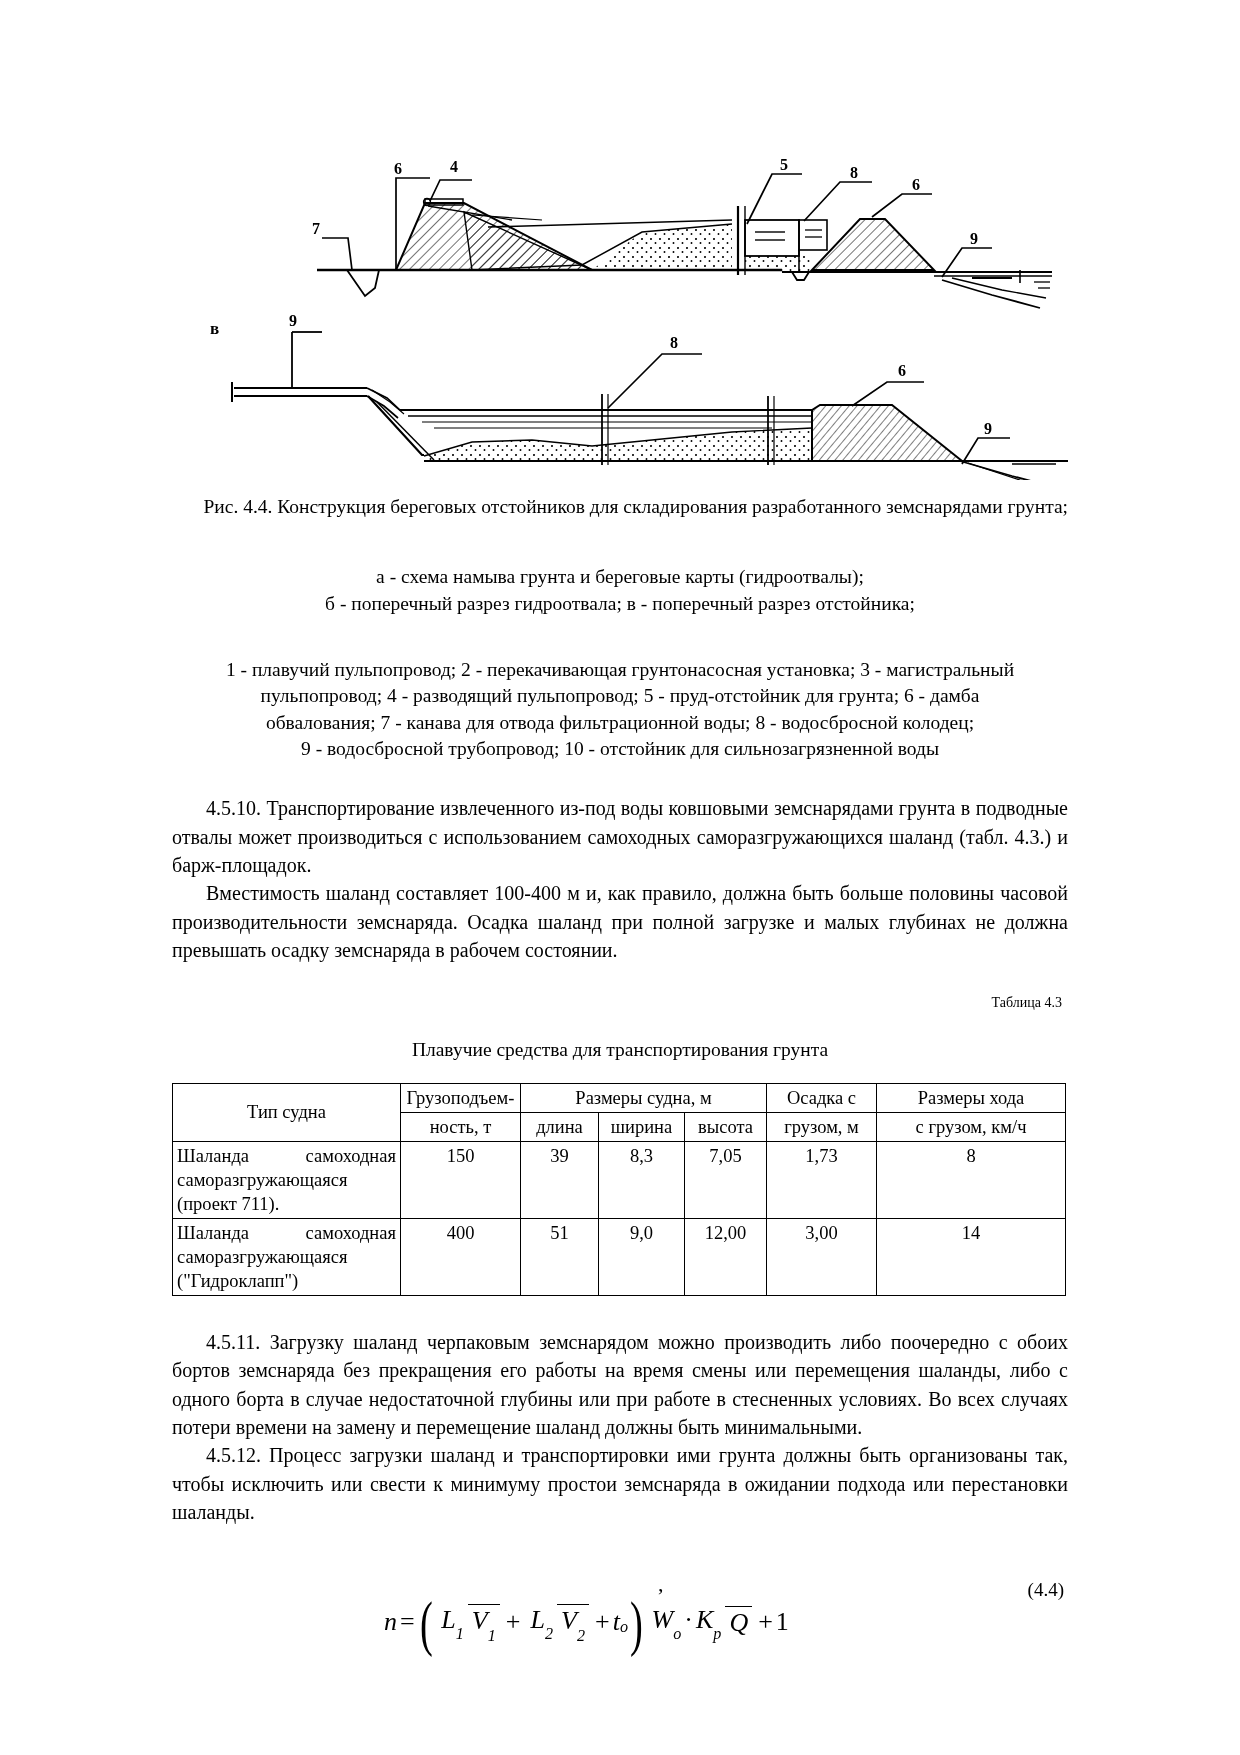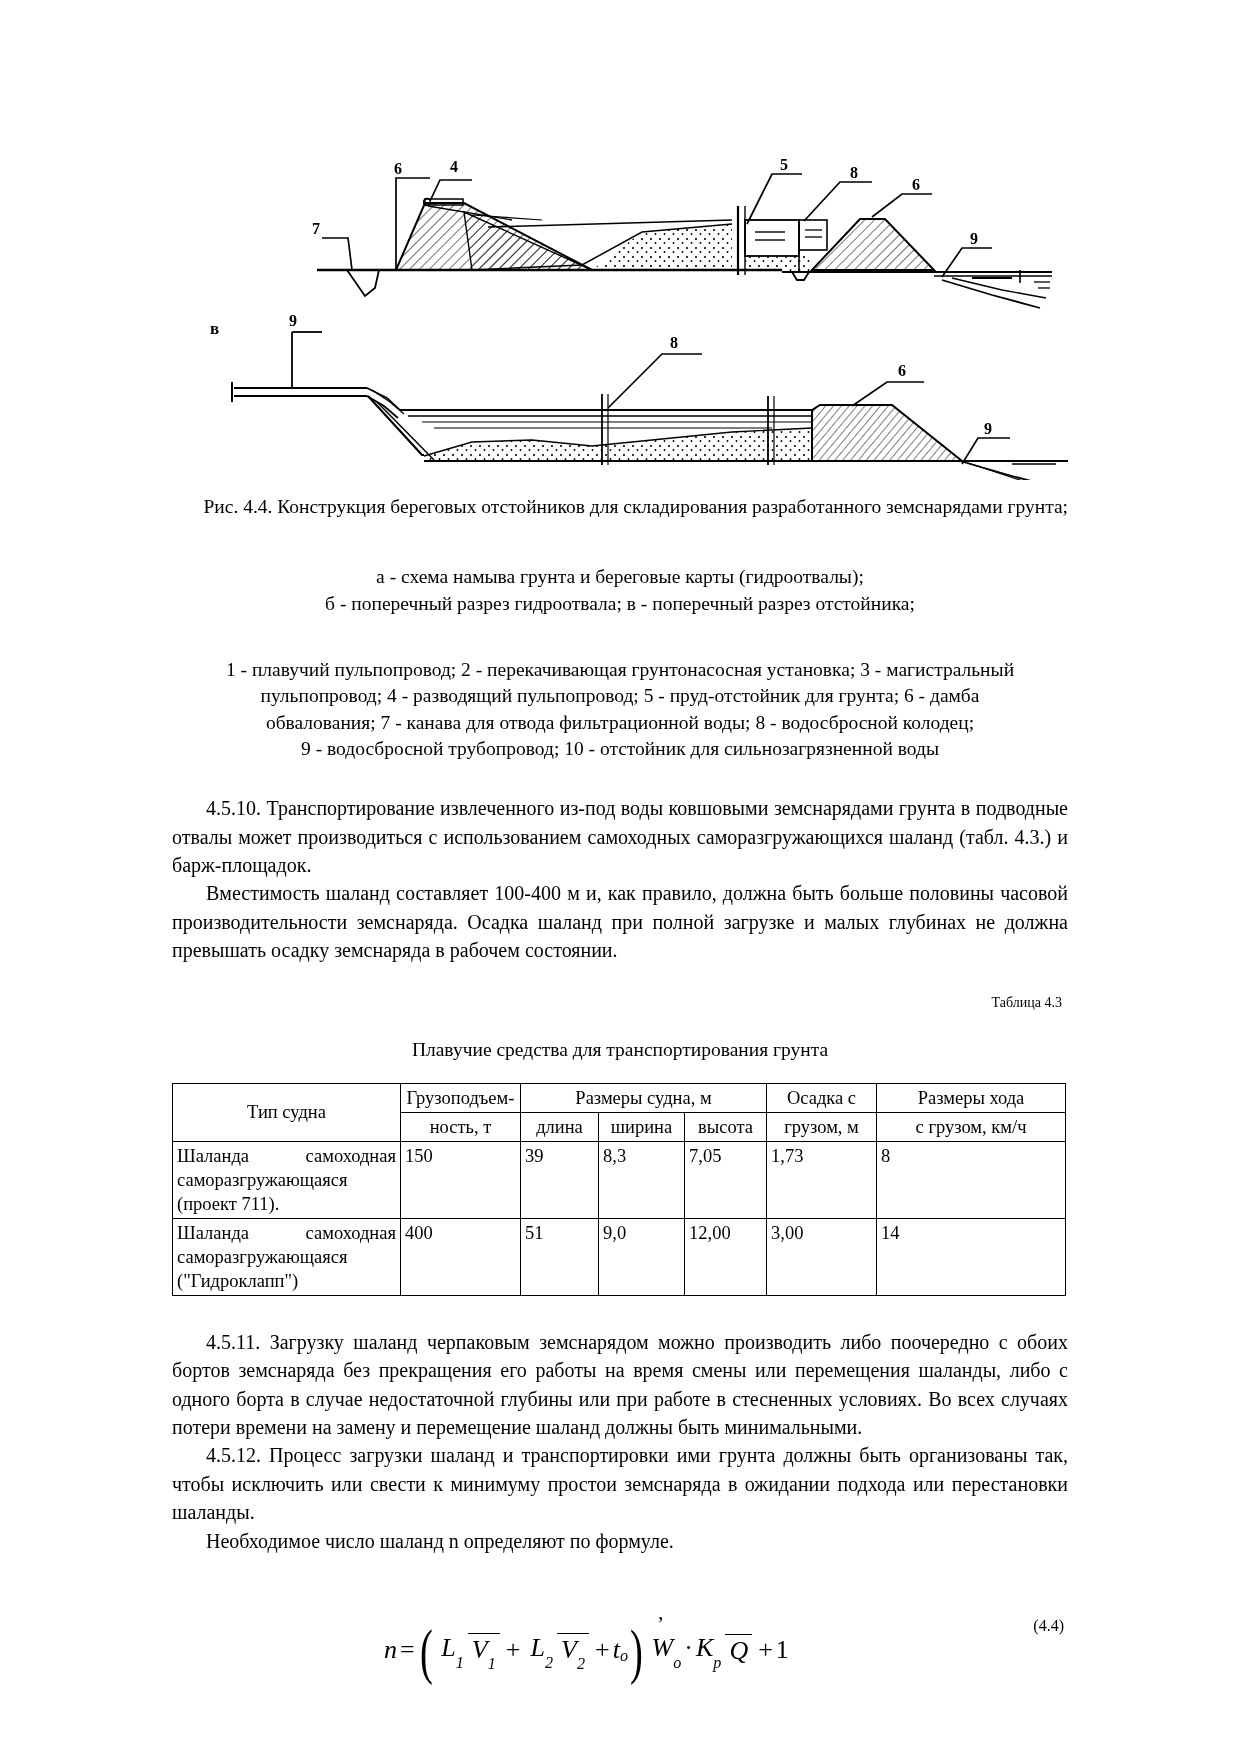--- a/index.html
+++ b/index.html
@@ -105,20 +105,21 @@
     font-size: 18.5px;
     line-height: 1.3;
     padding: 2px 4px;
     vertical-align: top;
   }
   table.data th {
     text-align: center;
     vertical-align: middle;
   }
   td.num {
+    text-align: center;
     vertical-align: top;
     padding-top: 4px;
   }
   td.shiptype {
     text-align: justify;
     text-align-last: left;
     padding-left: 3px;
     padding-right: 3px;
   }
   .col-type   { width: 228px; }
@@ -131,22 +132,22 @@
 
   
   .formula-block {
     position: relative;
     margin-top: 42px;
     height: 130px;
   }
   .eq-number {
     position: absolute;
     right: 4px;
-    top: 20px;
-    font-size: 16px;
+    top: 10px;
+    font-size: 19px;
   }
   .comma-mark {
     position: absolute;
     left: 486px;
     top: 2px;
     font-size: 22px;
   }
   .formula {
     position: absolute;
     left: 212px;
@@ -396,21 +397,20 @@
           <td class="num">12,00</td>
           <td class="num">3,00</td>
           <td class="num">14</td>
         </tr>
       </tbody>
     </table>
 
     <div class="para-group">
       <p class="body">4.5.11. Загрузку шаланд черпаковым земснарядом можно производить либо поочередно с обоих бортов земснаряда без прекращения его работы на время смены или перемещения шаланды, либо с одного борта в случае недостаточной глубины или при работе в стесненных условиях. Во всех случаях потери времени на замену и перемещение шаланд должны быть минимальными.</p>
       <p class="body">4.5.12. Процесс загрузки шаланд и транспортировки ими грунта должны быть организованы так, чтобы исключить или свести к минимуму простои земснаряда в ожидании подхода или перестановки шаланды.</p>
-      <p class="body">Необходимое число шаланд n определяют по формуле.</p>
     </div>
 
     <div class="formula-block">
       <span class="eq-number">(4.4)</span>
       <span class="comma-mark">,</span>
 
       <div class="formula">
         <span class="ital">n</span>
         <span class="op">=</span>
         <span class="paren">(</span>

